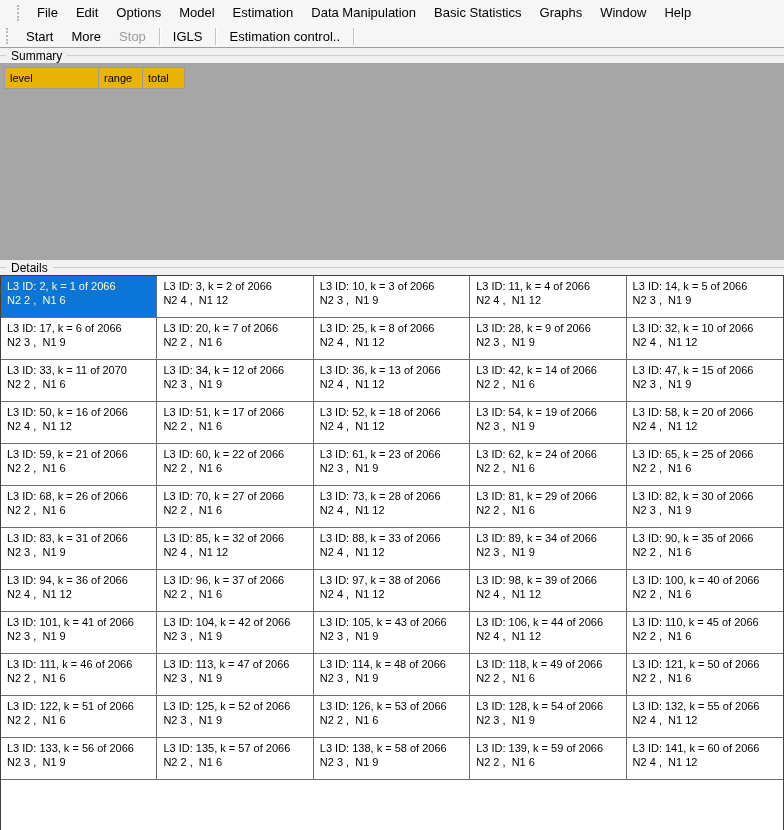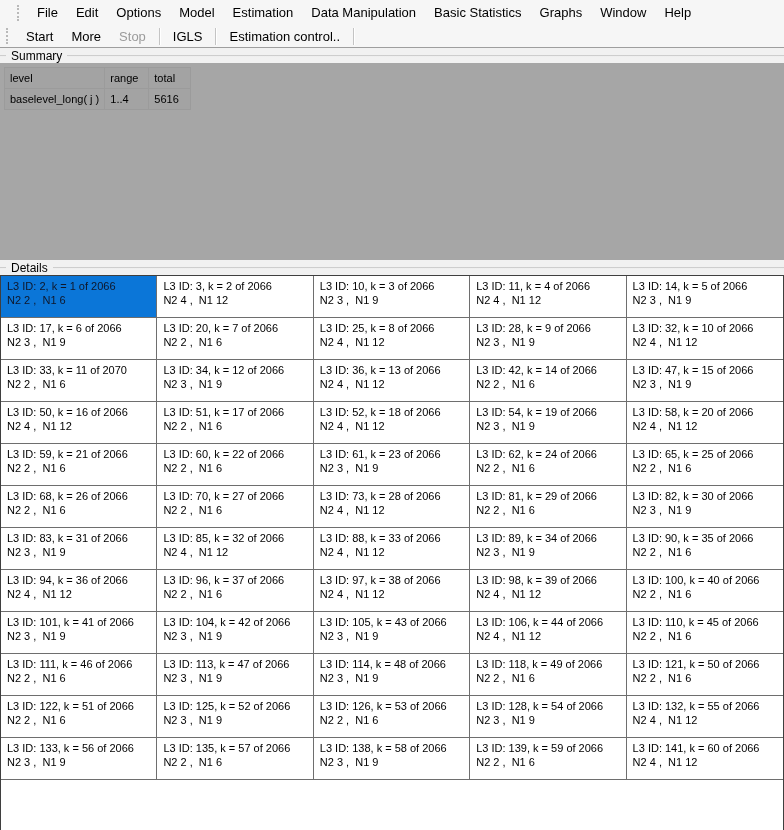--- a/index.html
+++ b/index.html
@@ -23,34 +23,34 @@
   .group-label { height:15px; background:#f1f1f1; display:flex; align-items:center; font-size:12px; flex:0 0 auto; }
   .group-label .lead { width:6px; height:2px; background:linear-gradient(#bdbdbd,#ffffff); margin-right:5px; }
   .group-label .trail { flex:1; height:2px; background:linear-gradient(#bdbdbd,#ffffff); margin-left:5px; }
 
   .summary-section { height:212px; display:flex; flex-direction:column; flex:0 0 auto; }
   .summary-body { flex:1; background:#a6a6a6; padding:4px; }
 
   table.summary-table { border-collapse:collapse; background:#fff; font-size:11px; }
   table.summary-table td, table.summary-table th {
     border:1px solid #9b9b9b; padding:3px 5px; text-align:left; font-weight:normal;
-    height:21px; background:#a3a3a3; white-space:pre; }
+    height:21px; background:#eab308; white-space:pre; }
   table.summary-table .col-level { width:94px; }
   table.summary-table .col-range { width:44px; }
   table.summary-table .col-total { width:42px; }
   table.summary-table td.sel { background:#0b76d8; color:#fff; }
 
   .details-section { height:619px; display:flex; flex-direction:column; flex:0 0 auto; }
   .details-grid { flex:1; background:#fff; border:1px solid #3f3f3f;
     display:grid; grid-template-columns:repeat(5,1fr); grid-auto-rows:42px; }
   .dcell { border-right:1px solid #6e6e6e; border-bottom:1px solid #6e6e6e;
     padding:3px 0 0 6px; overflow:hidden; }
   .dcell:nth-child(5n) { border-right:none; }
   .dcell .l1, .dcell .l2 { font-size:11px; line-height:14px; white-space:pre; }
-  .dcell.sel { background:#0b76d8; color:#0f172a; }
+  .dcell.sel { background:#0b76d8; color:#fef9c3; }
 
   
   .tabstrip { height:28px; background:#f0f0f0; display:flex; align-items:center; padding-left:4px; flex:0 0 auto; }
   .tab { font-size:13px; padding:3px 9px; border:1px solid transparent; margin-right:2px; }
   .tab.sel { background:#dcebf9; border-color:#4a97d9; }
   .tab-sep { width:1px; height:18px; background:#c4c4c4; margin-left:4px; box-shadow:1px 0 0 #fff; }
 
   
   .statusbar { height:22px; background:#f0f0f0; border-top:1px solid #d6d6d6;
     display:flex; align-items:center; font-size:13px; flex:0 0 auto; }
@@ -96,25 +96,20 @@
       <div class="trail"></div>
     </div>
     <div class="summary-body">
       <table class="summary-table">
         <tbody>
             <tr>
           <th class="col-level">level</th>
           <th class="col-range">range</th>
           <th class="col-total">total</th>
         </tr>
-        <tr>
-          <td>baselevel_long( j )</td>
-          <td>1..4</td>
-          <td>5616</td>
-        </tr>
       </tbody>
         </table>
     </div>
   </div>
 
   <div class="details-section">
     <div class="group-label">
       <div class="lead"></div>
       <span>Details</span>
       <div class="trail"></div>

